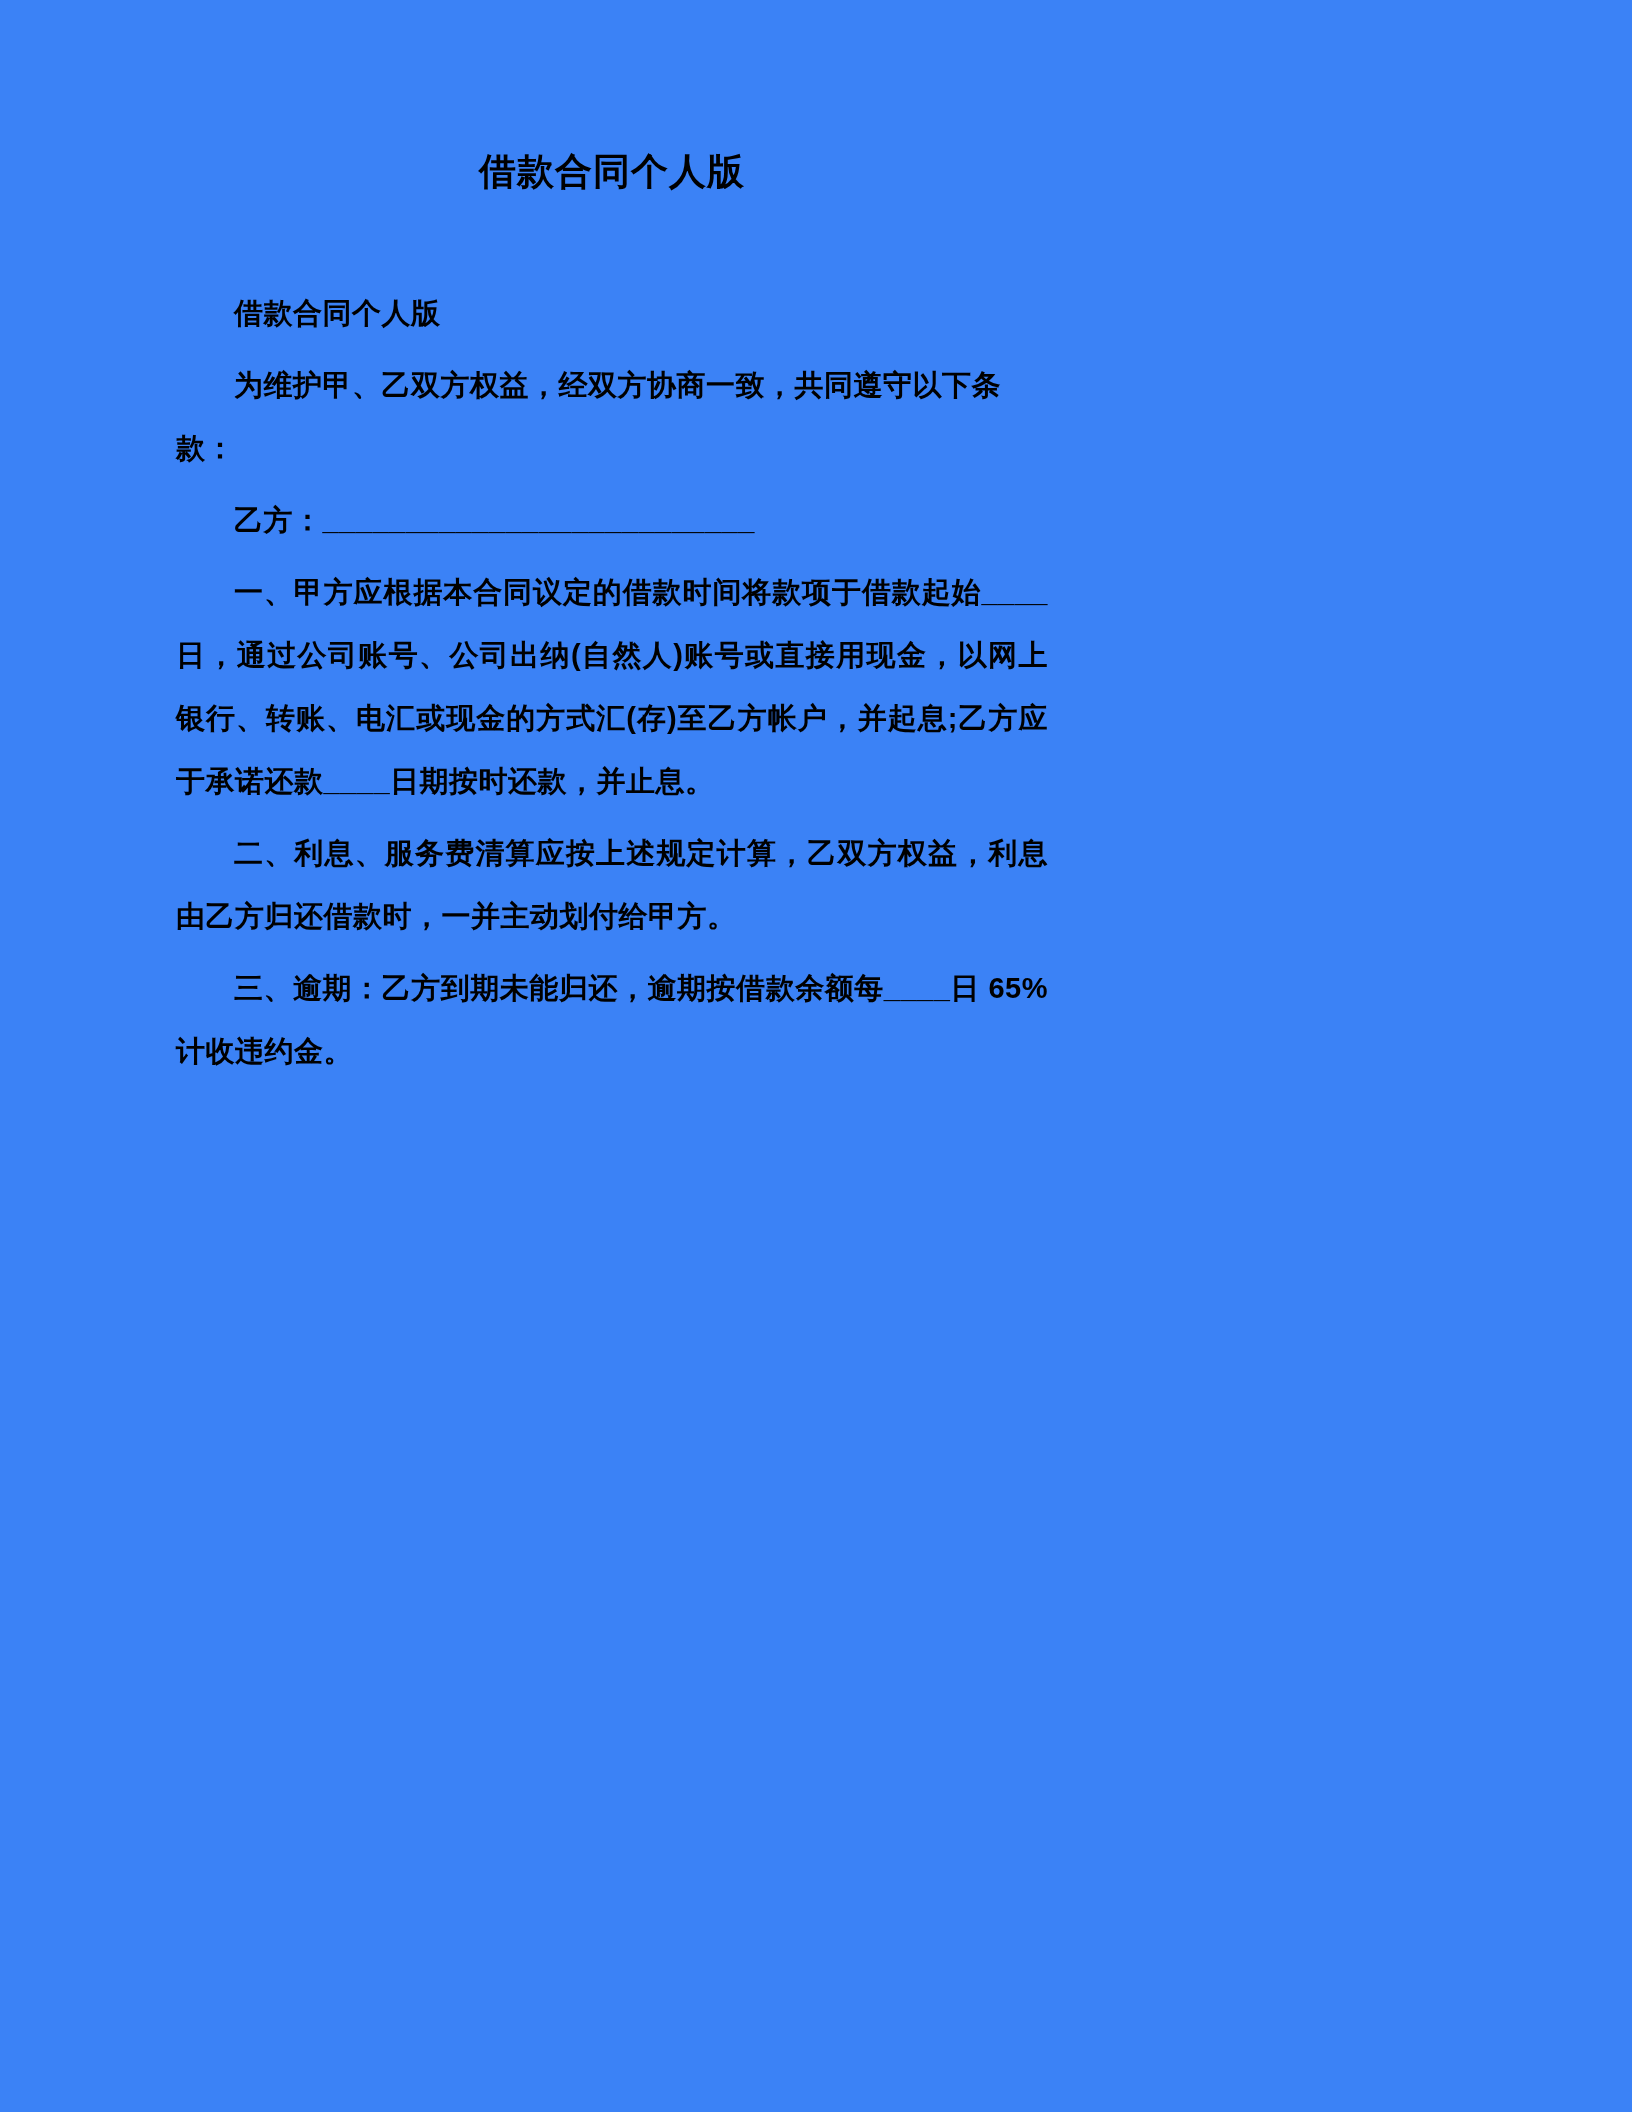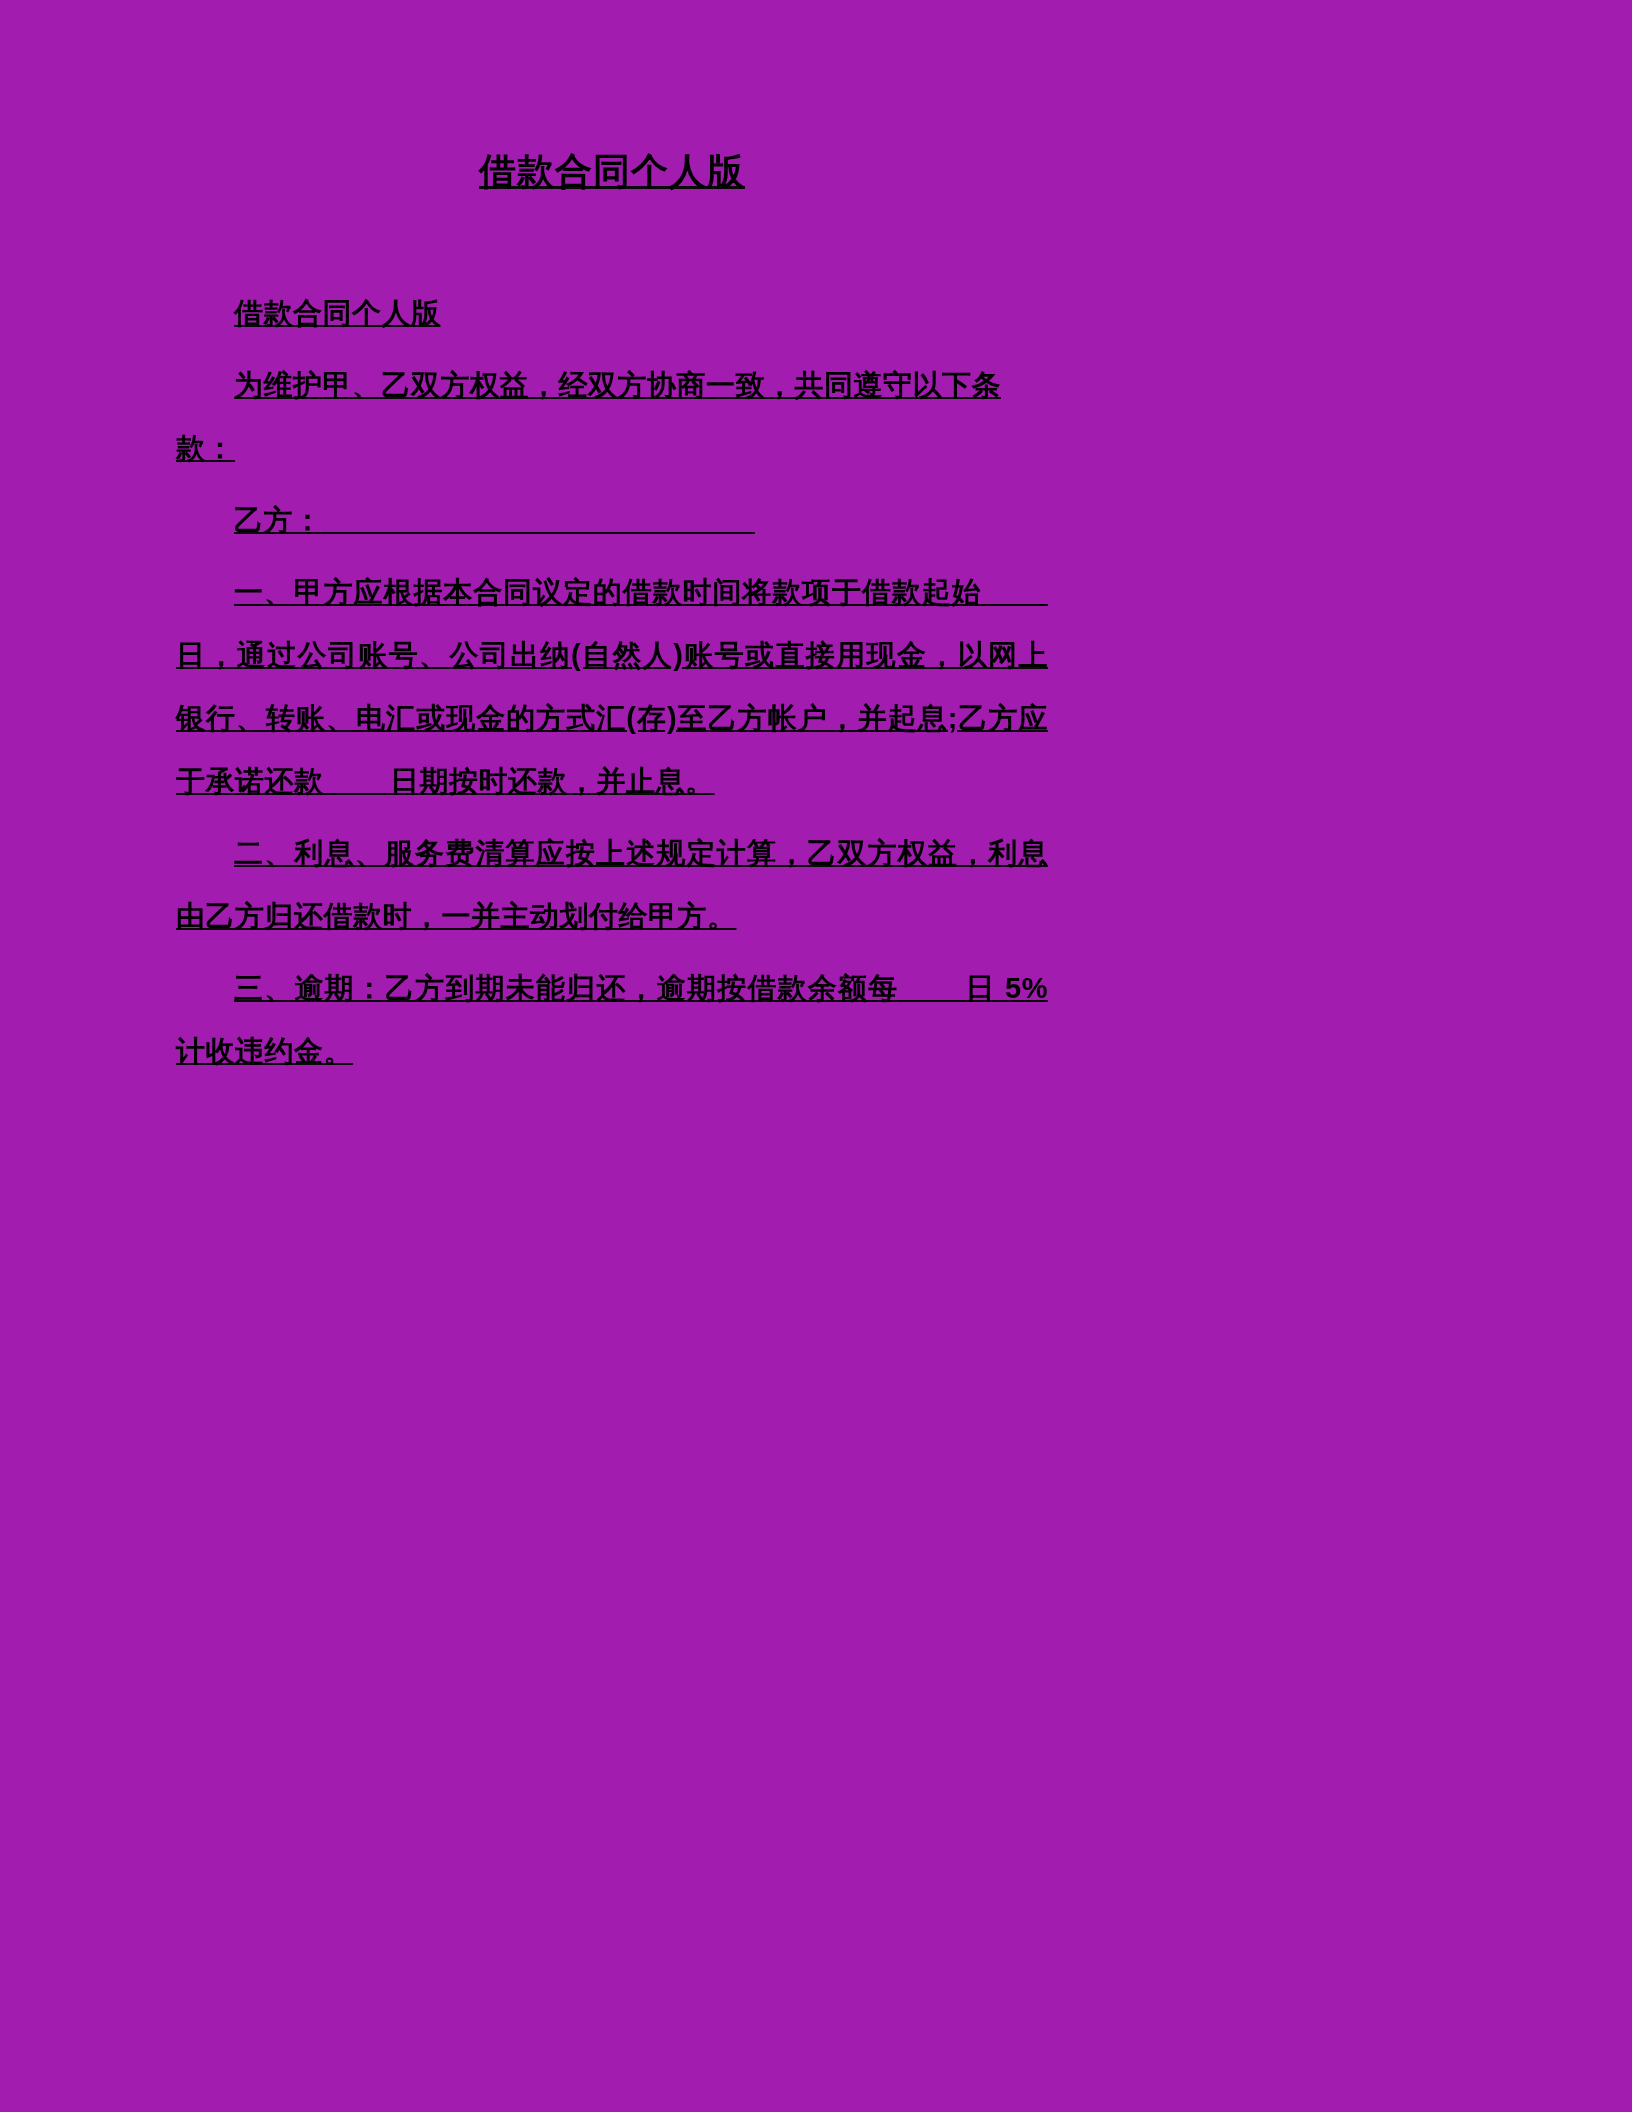--- a/index.html
+++ b/index.html
@@ -12,24 +12,23 @@
     width: 1632px;
     height: 2112px;
     font-family: "Liberation Sans", "DejaVu Sans", sans-serif;
     color: #0a0a0a;
     overflow: hidden;
   }
 
   .page {
     width: 1632px;
     height: 2112px;
-    background: #a21caf;
+    background: #3b82f6;
     padding-top: 150px;
     padding-left: 176px;
-    text-decoration: underline;
   }
 
   .content {
     width: 872px;
   }
 
   .doc-title {
     font-size: 37px;
     font-weight: 700;
     text-align: center;
@@ -74,18 +73,18 @@
 
 
       <p class="para">为维护甲、乙双方权益，经双方协商一致，共同遵守以下条款：</p>
 
       <p class="para fill-line">乙方：__________________________</p>
 
       <p class="para justified">一、甲方应根据本合同议定的借款时间将款项于借款起始____日，通过公司账号、公司出纳(自然人)账号或直接用现金，以网上银行、转账、电汇或现金的方式汇(存)至乙方帐户，并起息;乙方应于承诺还款____日期按时还款，并止息。</p>
 
       <p class="para justified">二、利息、服务费清算应按上述规定计算，乙双方权益，利息由乙方归还借款时，一并主动划付给甲方。</p>
 
-      <p class="para justified">三、逾期：乙方到期未能归还，逾期按借款余额每____日 5%计收违约金。</p>
+      <p class="para justified">三、逾期：乙方到期未能归还，逾期按借款余额每____日 65%计收违约金。</p>
 
 
     </div>
   </div>
 </div>
 
 </body></html>

